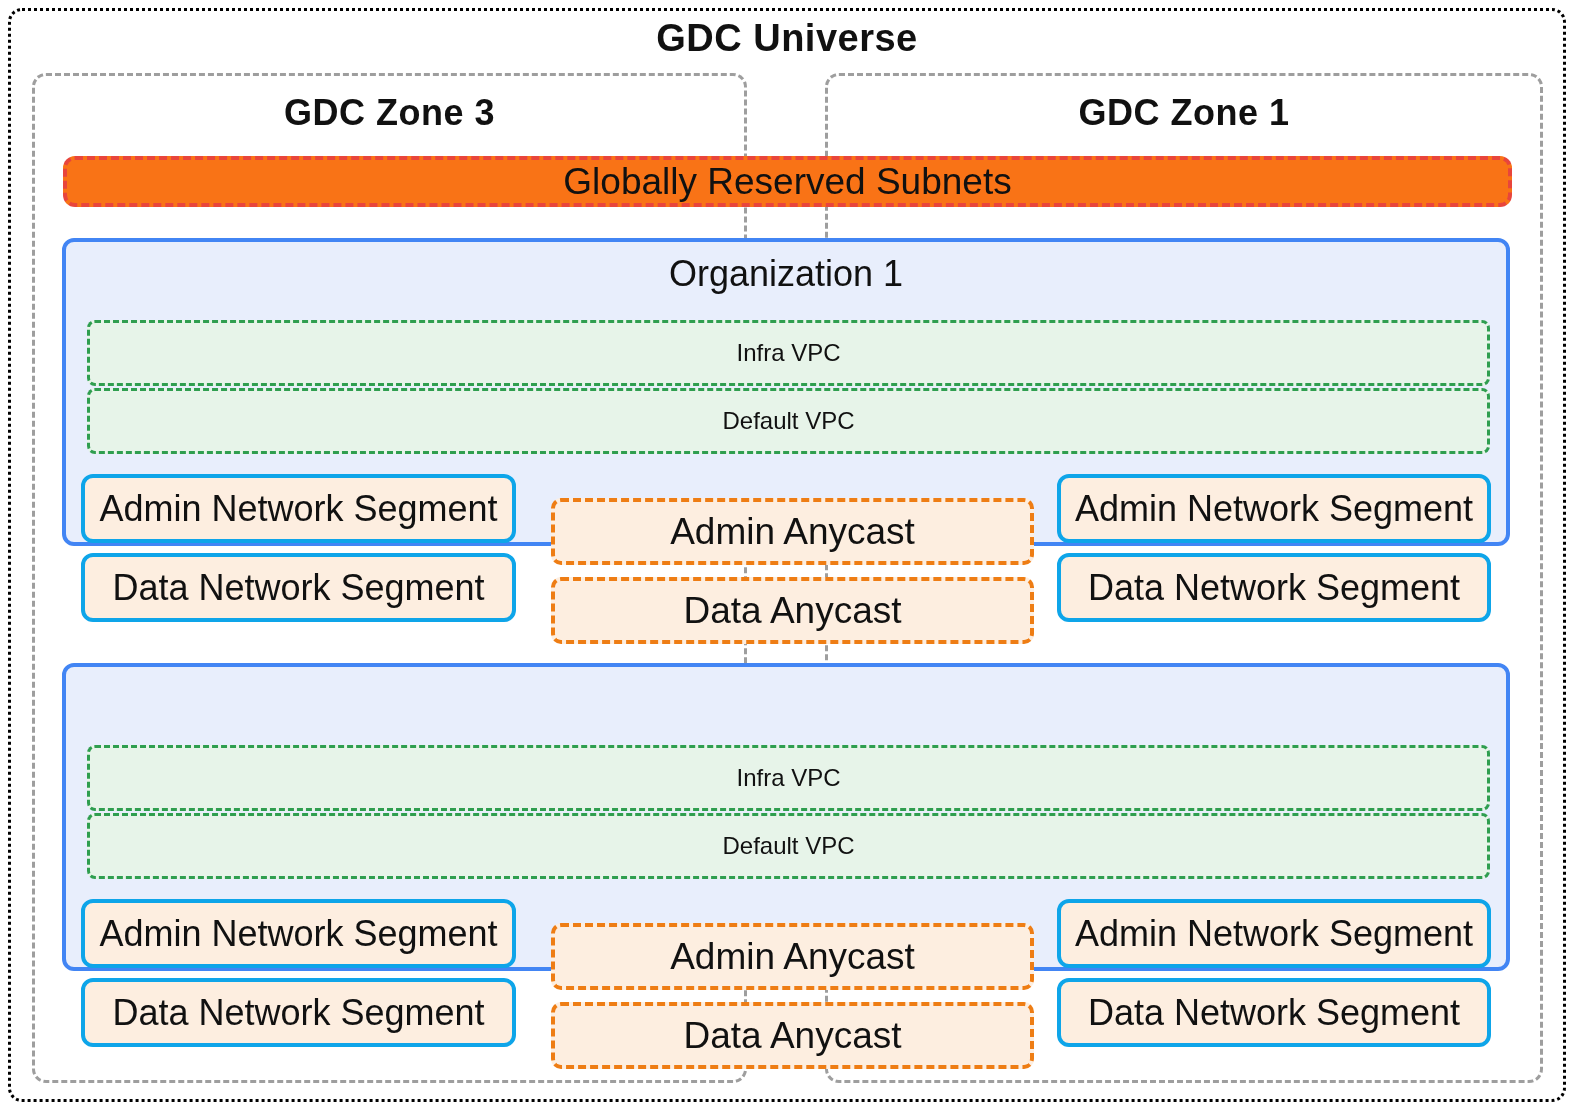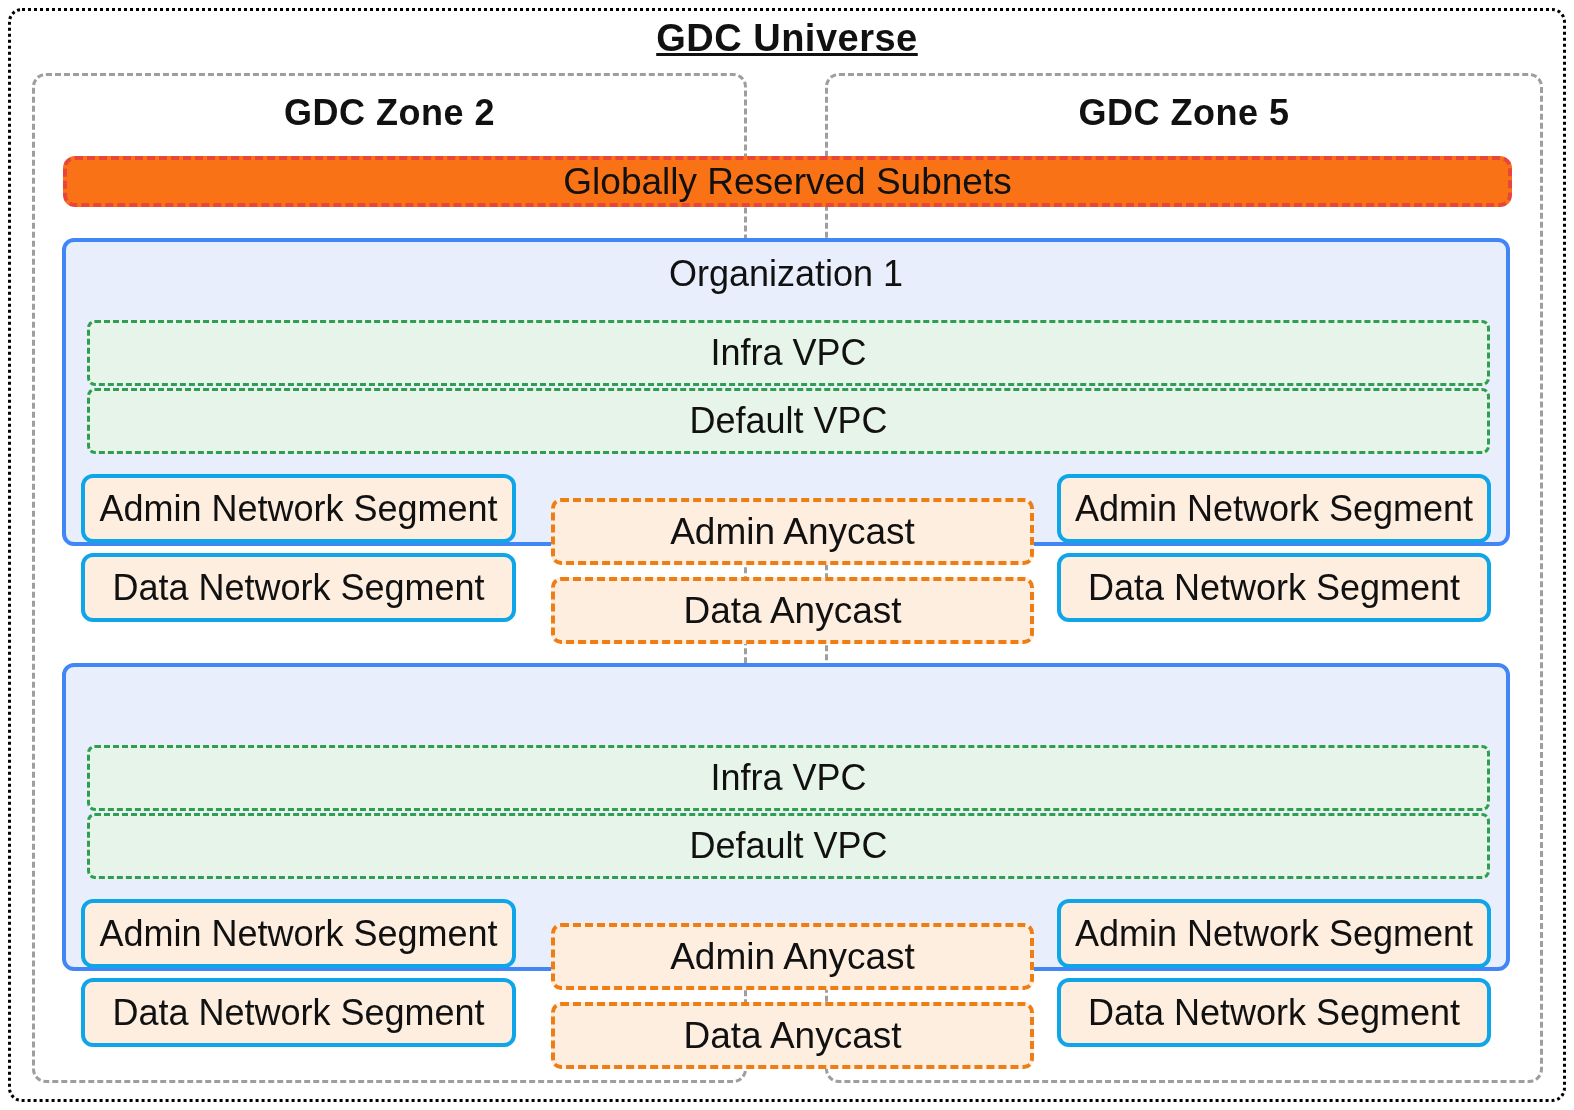--- a/index.html
+++ b/index.html
@@ -18,21 +18,20 @@
   .universe {
     left: 8px; top: 8px; width: 1558px; height: 1094px;
     border: 3px dotted #000000;
     border-radius: 14px;
   }
   .universe-title {
     left: 0; top: 17px; width: 1574px;
     text-align: center;
     font-size: 38px; font-weight: bold;
     letter-spacing: 0.5px;
-    text-decoration: underline;
   }
 
   
   .zone {
     top: 73px; height: 1010px;
     border: 3px dashed #9e9e9e;
     border-radius: 14px;
   }
   .zone-1 { left: 32px;  width: 715px; }
   .zone-2 { left: 825px; width: 718px; }
@@ -68,21 +67,21 @@
     font-size: 36px;
   }
 
   
   .vpc {
     left: 21px; width: 1403px; height: 66px;
     background: #e7f4e9;
     border: 3px dashed #2f9e4f;
     border-radius: 8px;
     display: flex; align-items: center; justify-content: center;
-    font-size: 36px;
+    font-size: 24px;
   }
   .vpc-infra   { top: 78px; }
   .vpc-default { top: 146px; }
 
   
   .segment {
     height: 69px;
     background: #fdeee0;
     border: 4px solid #0ea5e9;
     border-radius: 12px;
@@ -105,24 +104,24 @@
 </style>
 </head>
 <body>
 
 <div class="canvas">
 
   <div class="abs universe"></div>
   <div class="abs universe-title">GDC Universe</div>
 
   <div class="abs zone zone-1">
-    <div class="zone-title">GDC Zone 2</div>
+    <div class="zone-title">GDC Zone 3</div>
   </div>
   <div class="abs zone zone-2">
-    <div class="zone-title">GDC Zone 5</div>
+    <div class="zone-title">GDC Zone 1</div>
   </div>
 
   <div class="abs reserved">
     <span>Globally Reserved Subnets</span>
   </div>
 
   <div class="abs org org-1">
     <div class="org-title">Organization 1</div>
     <div class="abs vpc vpc-infra">
       <span>Infra VPC</span>

